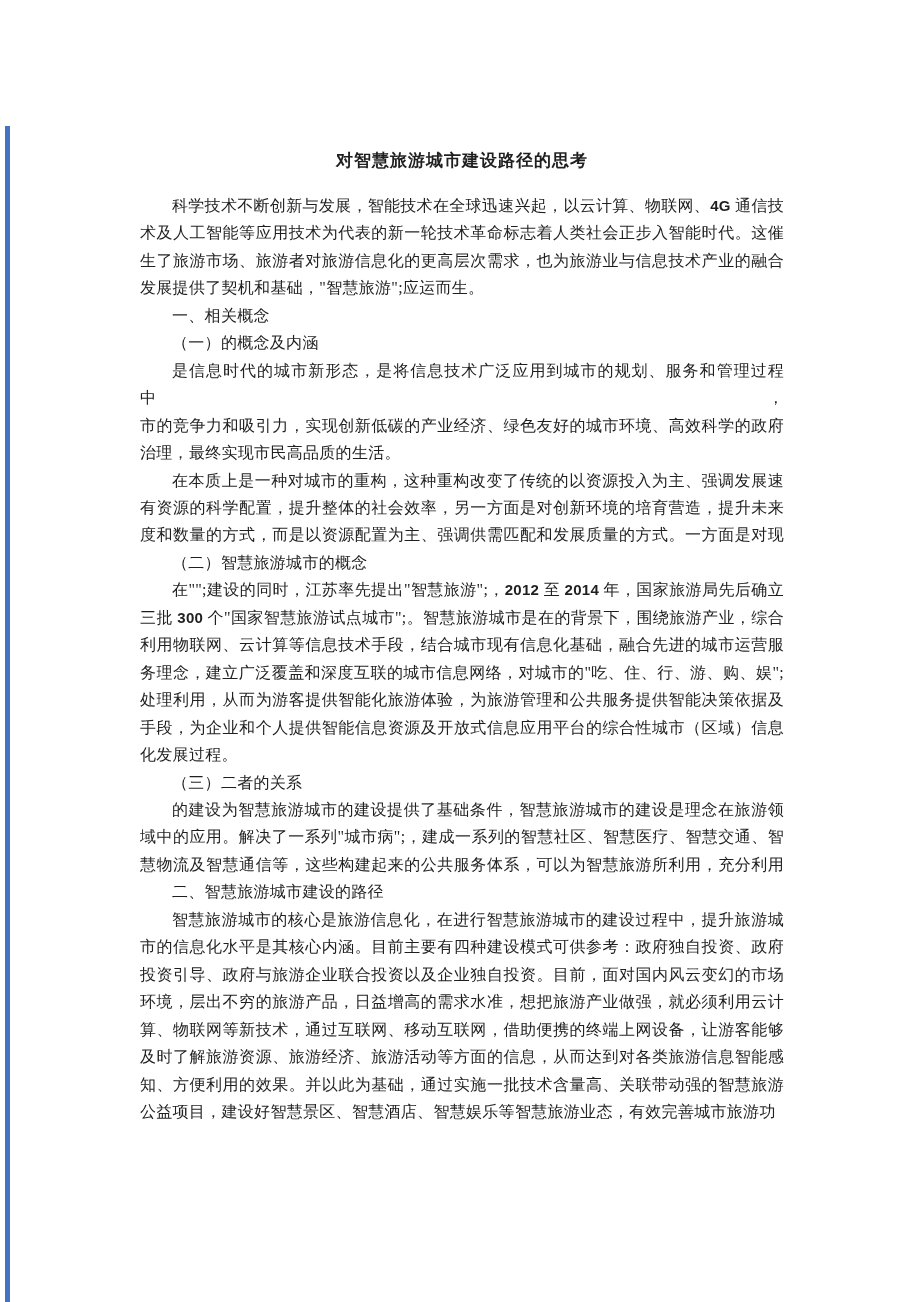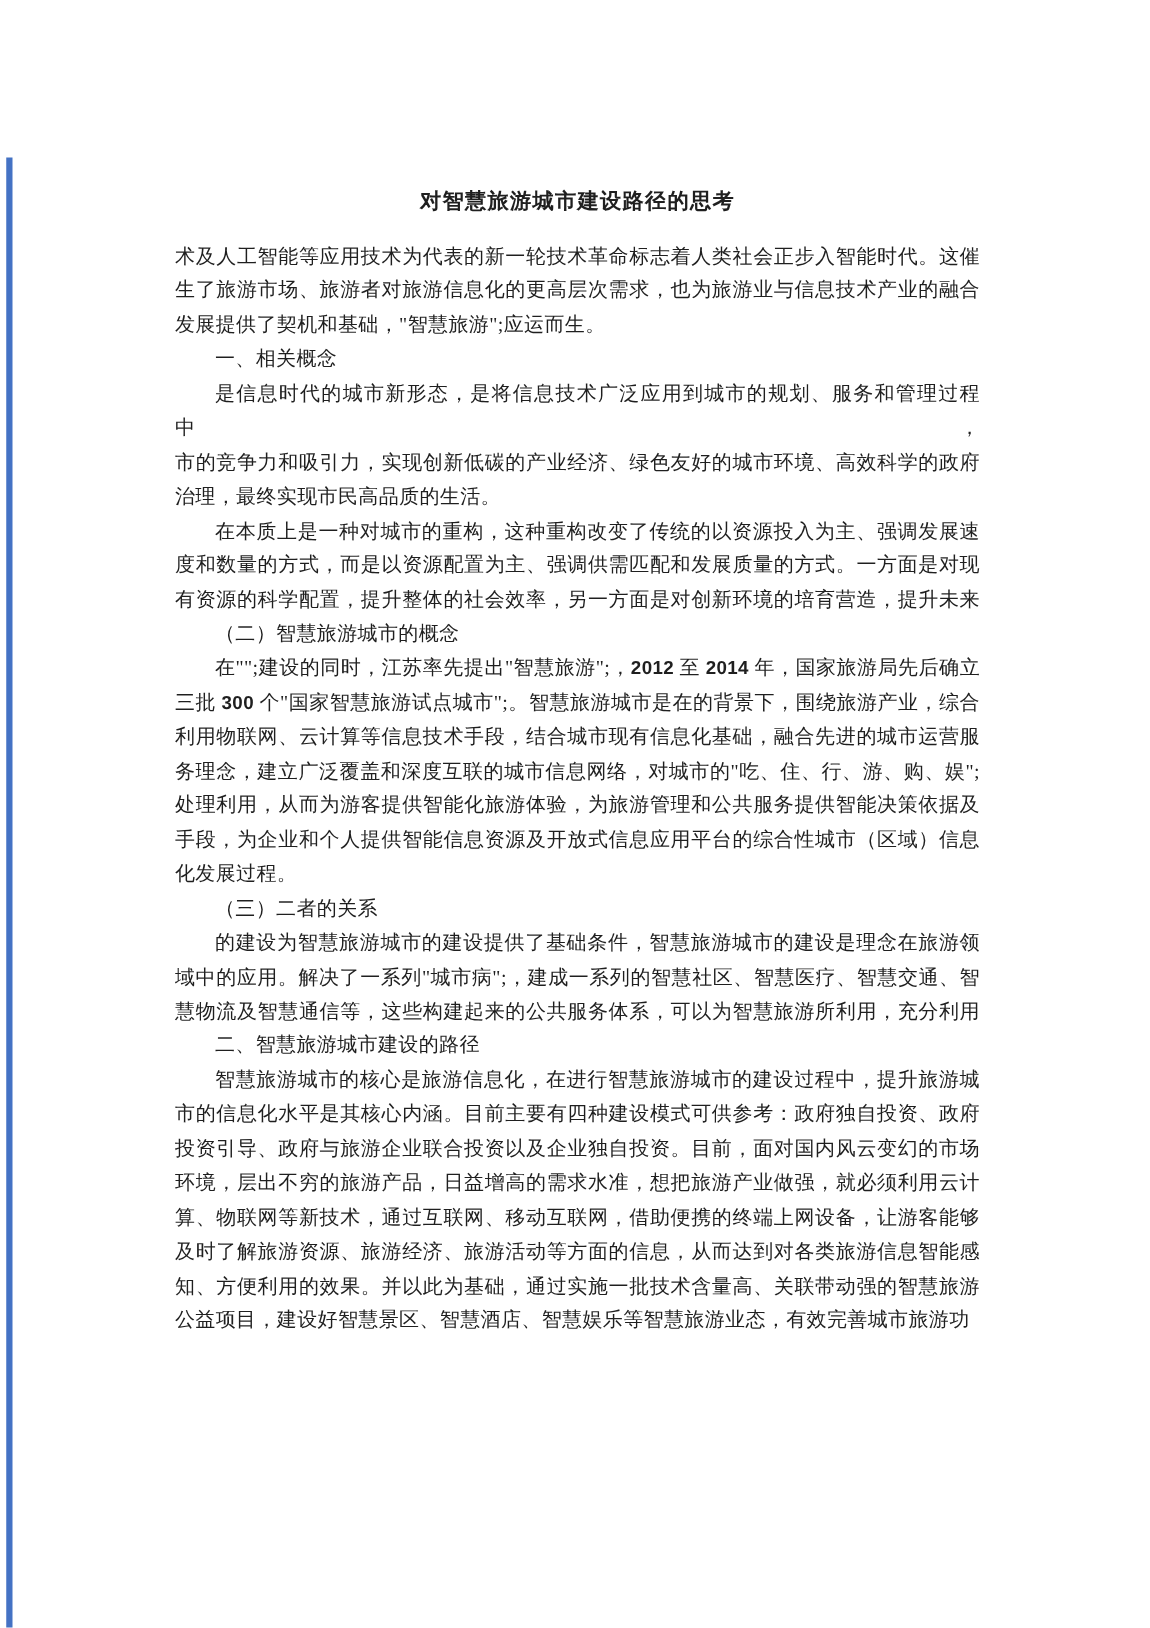--- a/index.html
+++ b/index.html
@@ -49,30 +49,32 @@
   .line b { font-family: "Liberation Sans", "DejaVu Sans", sans-serif; font-weight: bold; font-size: 15px; }
 </style>
 </head>
 <body>
 
 <div class="page" style="color: rgb(31, 31, 31); margin-top: 36px;">
   <div class="accent-bar" style="background: rgb(68, 114, 196);"></div>
   <div class="content">
     <h1 class="title">对智慧旅游城市建设路径的思考</h1>
     <div class="doc-body" id="doc-body">
+        <div class="line ind jl">科学技术不断创新与发展，智能技术在全球迅速兴起，以云计算、物联网、<b>4G</b> 通信技</div>
         <div class="line jl">术及人工智能等应用技术为代表的新一轮技术革命标志着人类社会正步入智能时代。这催</div>
         <div class="line jl">生了旅游市场、旅游者对旅游信息化的更高层次需求，也为旅游业与信息技术产业的融合</div>
         <div class="line">发展提供了契机和基础，"智慧旅游";应运而生。</div>
         <div class="line ind">一、相关概念</div>
+        <div class="line ind">（一）的概念及内涵</div>
         <div class="line ind jl">是信息时代的城市新形态，是将信息技术广泛应用到城市的规划、服务和管理过程中，</div>
         <div class="line jl">市的竞争力和吸引力，实现创新低碳的产业经济、绿色友好的城市环境、高效科学的政府</div>
         <div class="line">治理，最终实现市民高品质的生活。</div>
         <div class="line ind jl">在本质上是一种对城市的重构，这种重构改变了传统的以资源投入为主、强调发展速</div>
+        <div class="line jl">有资源的科学配置，提升整体的社会效率，另一方面是对创新环境的培育营造，提升未来</div>
         <div class="line jl">度和数量的方式，而是以资源配置为主、强调供需匹配和发展质量的方式。一方面是对现</div>
-        <div class="line jl">有资源的科学配置，提升整体的社会效率，另一方面是对创新环境的培育营造，提升未来</div>
         <div class="line ind">（二）智慧旅游城市的概念</div>
         <div class="line ind jl">在"";建设的同时，江苏率先提出"智慧旅游";，<b>2012</b> 至 <b>2014</b> 年，国家旅游局先后确立</div>
         <div class="line jl">三批 <b>300</b> 个"国家智慧旅游试点城市";。智慧旅游城市是在的背景下，围绕旅游产业，综合</div>
         <div class="line jl">利用物联网、云计算等信息技术手段，结合城市现有信息化基础，融合先进的城市运营服</div>
         <div class="line jl">务理念，建立广泛覆盖和深度互联的城市信息网络，对城市的"吃、住、行、游、购、娱";</div>
         <div class="line jl">处理利用，从而为游客提供智能化旅游体验，为旅游管理和公共服务提供智能决策依据及</div>
         <div class="line jl">手段，为企业和个人提供智能信息资源及开放式信息应用平台的综合性城市（区域）信息</div>
         <div class="line">化发展过程。</div>
         <div class="line ind">（三）二者的关系</div>
         <div class="line ind jl">的建设为智慧旅游城市的建设提供了基础条件，智慧旅游城市的建设是理念在旅游领</div>

